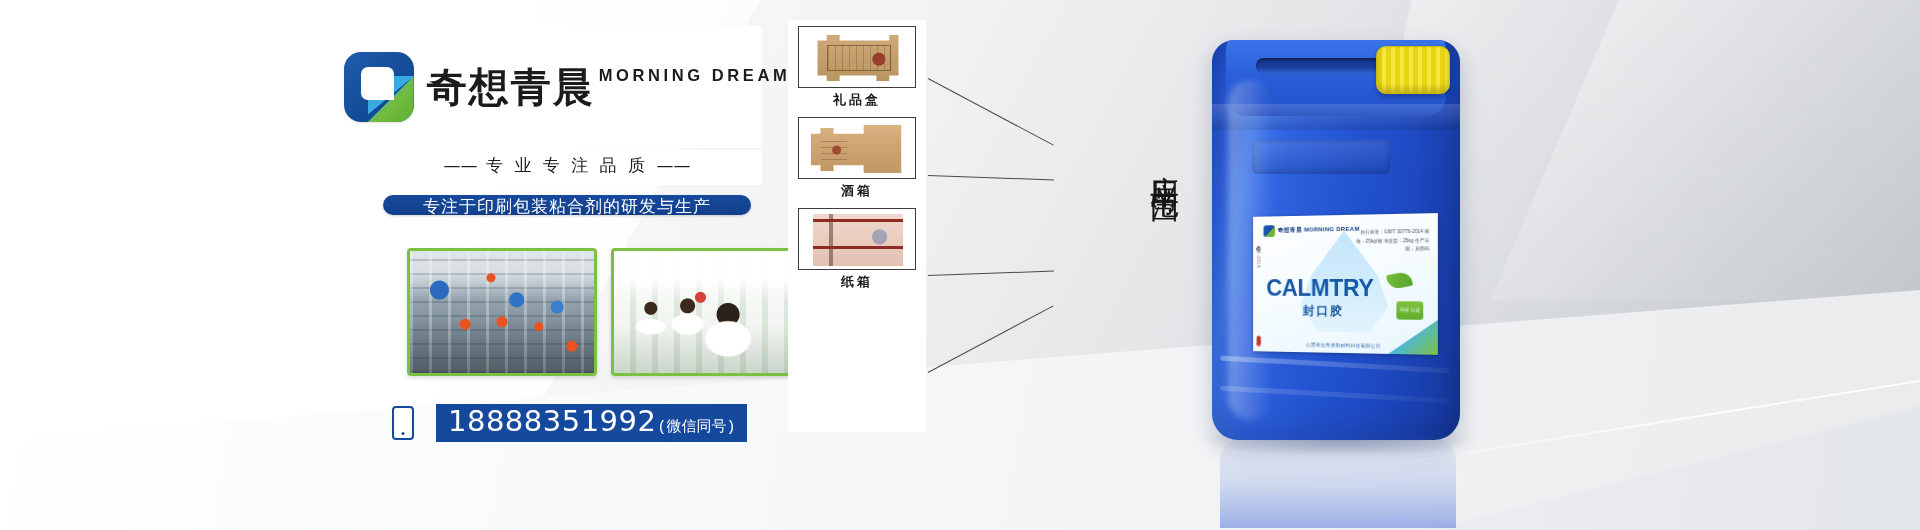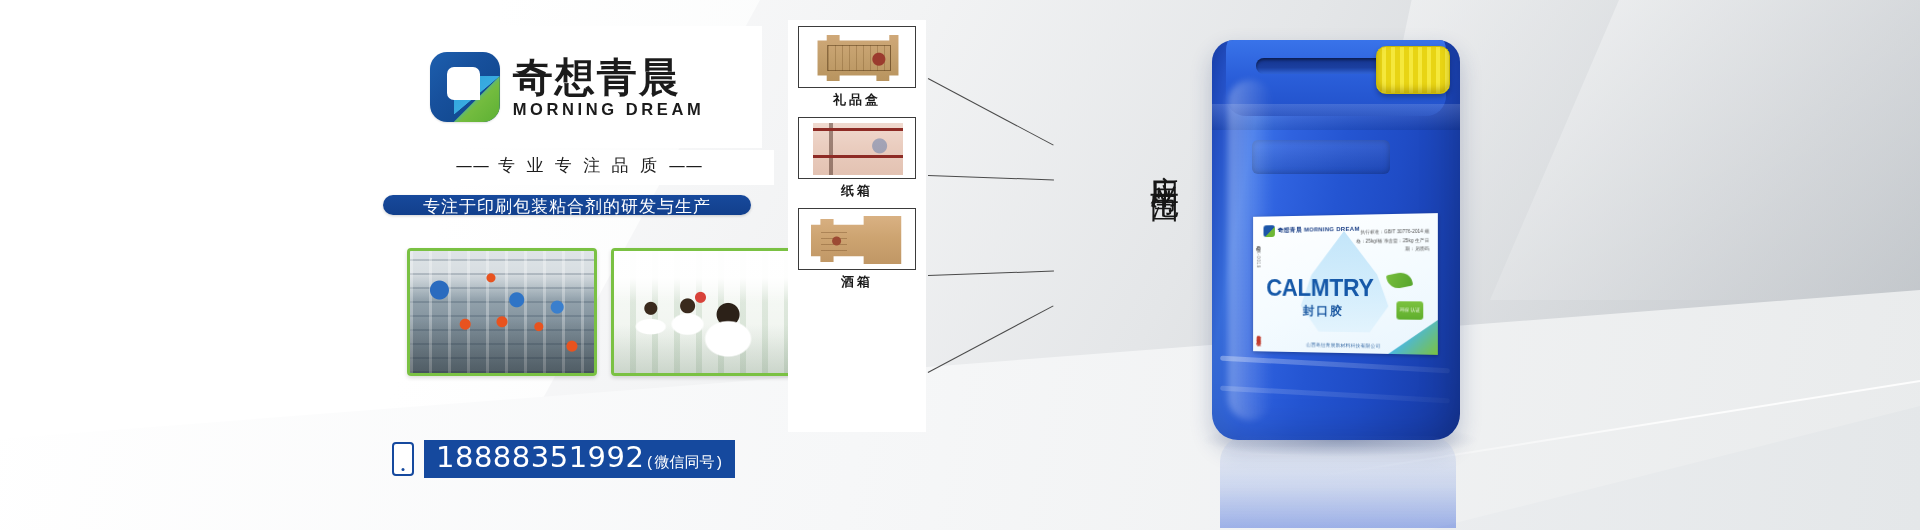--- a/index.html
+++ b/index.html
@@ -71,32 +71,32 @@
   }
   .logo-mark .bluewedge {
     position:absolute; right:0; bottom:0; width:46px; height:46px;
     background:linear-gradient(140deg,#2a9fdc 0%, #39ace0 45%, rgba(57,172,224,0) 46%);
     clip-path: polygon(0 100%, 100% 0, 0 0);
   }
   .logo-mark .notch {
     position:absolute; left:17px; top:15px; width:33px; height:33px;
     background:#ffffff; border-radius:7px 7px 0 7px;
   }
-  .logo-text { display:flex; flex-direction:column; gap:4px; }
+  .logo-text { display:flex; flex-direction:row; gap:4px; }
   .logo-cn {
     font-family:"DejaVu Sans","Liberation Sans",sans-serif;
     font-size:40px; font-weight:700; letter-spacing:2px;
     color:#1b1b1b; line-height:1; white-space:nowrap;
   }
   .logo-en {
     font-size:16.5px; font-weight:700; letter-spacing:3.6px;
     color:#1b1b1b; line-height:1; white-space:nowrap;
   }
   .tagline {
-    position:absolute; left:32px; top:150px; width:390px;
+    position:absolute; left:20px; top:150px; width:390px;
     text-align:center;
     font-family:"DejaVu Sans","Liberation Sans",sans-serif;
     font-size:17px; color:#1d1d1d; letter-spacing:3px;
     background:#ffffff; padding:4px 0 8px;
     white-space:nowrap;
   }
   .tagline .dash { letter-spacing:0; }
 
   
   .pill {
@@ -156,21 +156,21 @@
       radial-gradient(circle at 62% 52%, #2c2118 0 11px, transparent 12px),
       radial-gradient(circle at 40% 45%, #3a2a1d 0 7px, transparent 8px),
       radial-gradient(circle at 20% 47%, #3a2a1d 0 6px, transparent 7px),
       radial-gradient(circle at 47% 38%, #d8423a 0 5px, transparent 6px),
       linear-gradient(0deg, rgba(150,170,150,.35), rgba(0,0,0,0) 40%);
   }
 
   
   .phone-row {
     position:absolute; left:40px; top:404px; width:440px;
-    display:flex; align-items:center; gap:10px;margin-top:36px;
+    display:flex; align-items:center; gap:22px;
   }
   .phone-icon {
     width:22px; height:34px; border:2.6px solid #15499e; border-radius:4px;
     position:relative; flex:0 0 auto; background:#ffffff;
   }
   .phone-icon::after{
     content:""; position:absolute; left:50%; bottom:3px; transform:translateX(-50%);
     width:3px; height:3px; border-radius:50%; background:#15499e;
   }
   .phone-plate {
@@ -438,27 +438,27 @@
 
   <div id="apps">
 
     <div class="app-item">
       <div class="app-thumb art-gift"></div>
       <div class="app-caption">礼品盒</div>
     </div>
 
 
     <div class="app-item">
+      <div class="app-thumb art-carton"></div>
+      <div class="app-caption">酒箱</div>
+    </div>
+
+    <div class="app-item">
       <div class="app-thumb art-paper"></div>
       <div class="app-caption">纸箱</div>
-    </div>
-
-    <div class="app-item">
-      <div class="app-thumb art-carton"></div>
-      <div class="app-caption">酒箱</div>
     </div>
   </div>
 
   <div class="connectors">
     <div class="conn" style="left:2px;  top:58px;  width:142px; transform:rotate(28deg);"></div>
     <div class="conn" style="left:2px;  top:155px; width:126px; transform:rotate(2deg);"></div>
     <div class="conn" style="left:2px;  top:255px; width:126px; transform:rotate(-2deg);"></div>
     <div class="conn" style="left:2px;  top:352px; width:142px; transform:rotate(-28deg);"></div>
   </div>
 

